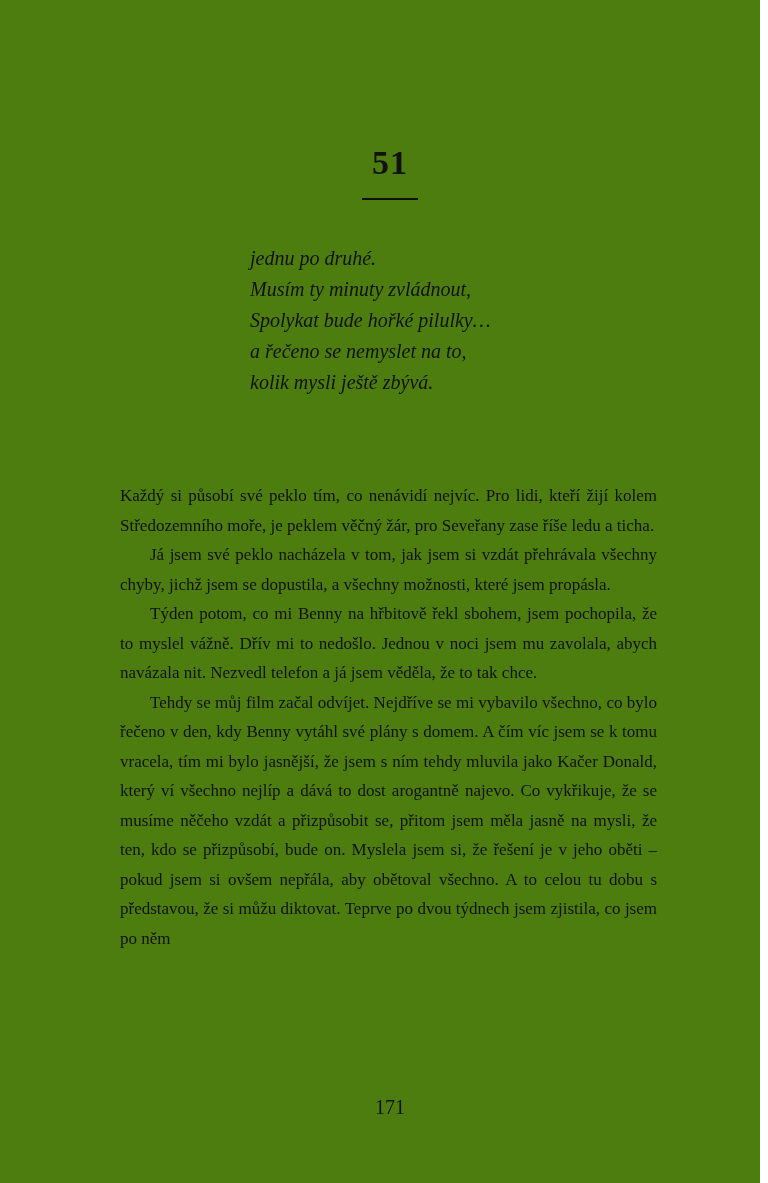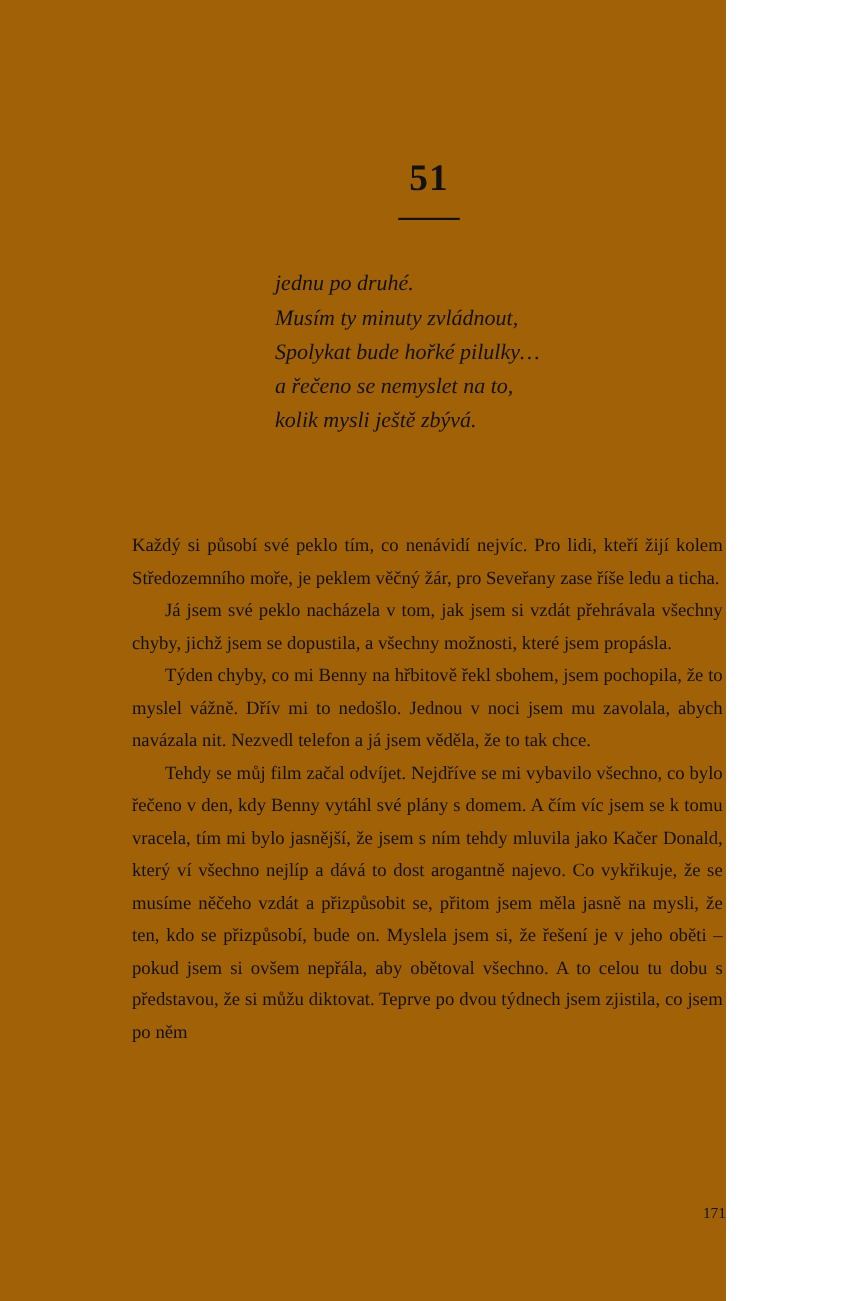--- a/index.html
+++ b/index.html
@@ -5,23 +5,23 @@
   * { margin: 0; padding: 0; box-sizing: border-box; }
   html, body {
     background: #ffffff;
   }
   body {
     font-family: "Liberation Serif", "DejaVu Serif", serif;
     color: #111111;
   }
   .page {
     position: relative;
-    width: 660px;
+    width: 760px;
     height: 1183px;
-    background: #a16207;
+    background: #4d7c0f;
     overflow: hidden;
   }
   .chapter-heading {
     position: absolute;
     top: 144px;
     left: 120px;
     width: 540px;
     text-align: center;
     font-size: 34px;
     font-weight: bold;
@@ -60,22 +60,22 @@
     text-indent: 30px;
   }
   .body-text p.no-indent {
     text-indent: 0;
   }
   .page-number {
     position: absolute;
     top: 1096px;
     left: 120px;
     width: 540px;
-    text-align: right;
-    font-size: 14px;
+    text-align: center;
+    font-size: 20px;
     color: #111111;
   }
 </style>
 </head>
 <body>
 
 <div class="page">
 
   <div class="chapter-heading">51</div>
 
@@ -85,19 +85,19 @@
     <div>jednu po druhé.</div>
     <div>Musím ty minuty zvládnout,</div>
     <div>Spolykat bude hořké pilulky…</div>
     <div>a řečeno se nemyslet na to,</div>
     <div>kolik mysli ještě zbývá.</div>
   </div>
 
   <div class="body-text">
     <p class="no-indent">Každý si působí své peklo tím, co nenávidí nejvíc. Pro lidi, kteří žijí kolem Středozemního moře, je peklem věčný žár, pro Seveřany zase říše ledu a ticha.</p>
     <p>Já jsem své peklo nacházela v tom, jak jsem si vzdát přehrávala všechny chyby, jichž jsem se dopustila, a všechny možnosti, které jsem propásla.</p>
-    <p>Týden chyby, co mi Benny na hřbitově řekl sbohem, jsem pochopila, že to myslel vážně. Dřív mi to nedošlo. Jednou v noci jsem mu zavolala, abych navázala nit. Nezvedl telefon a já jsem věděla, že to tak chce.</p>
+    <p>Týden potom, co mi Benny na hřbitově řekl sbohem, jsem pochopila, že to myslel vážně. Dřív mi to nedošlo. Jednou v noci jsem mu zavolala, abych navázala nit. Nezvedl telefon a já jsem věděla, že to tak chce.</p>
     <p>Tehdy se můj film začal odvíjet. Nejdříve se mi vybavilo všechno, co bylo řečeno v den, kdy Benny vytáhl své plány s domem. A čím víc jsem se k tomu vracela, tím mi bylo jasnější, že jsem s ním tehdy mluvila jako Kačer Donald, který ví všechno nejlíp a dává to dost arogantně najevo. Co vykřikuje, že se musíme něčeho vzdát a přizpůsobit se, přitom jsem měla jasně na mysli, že ten, kdo se přizpůsobí, bude on. Myslela jsem si, že řešení je v jeho oběti – pokud jsem si ovšem nepřála, aby obětoval všechno. A to celou tu dobu s představou, že si můžu diktovat. Teprve po dvou týdnech jsem zjistila, co jsem po něm</p>
   </div>
 
   <div class="page-number">171</div>
 
 </div>
 
 </body></html>

